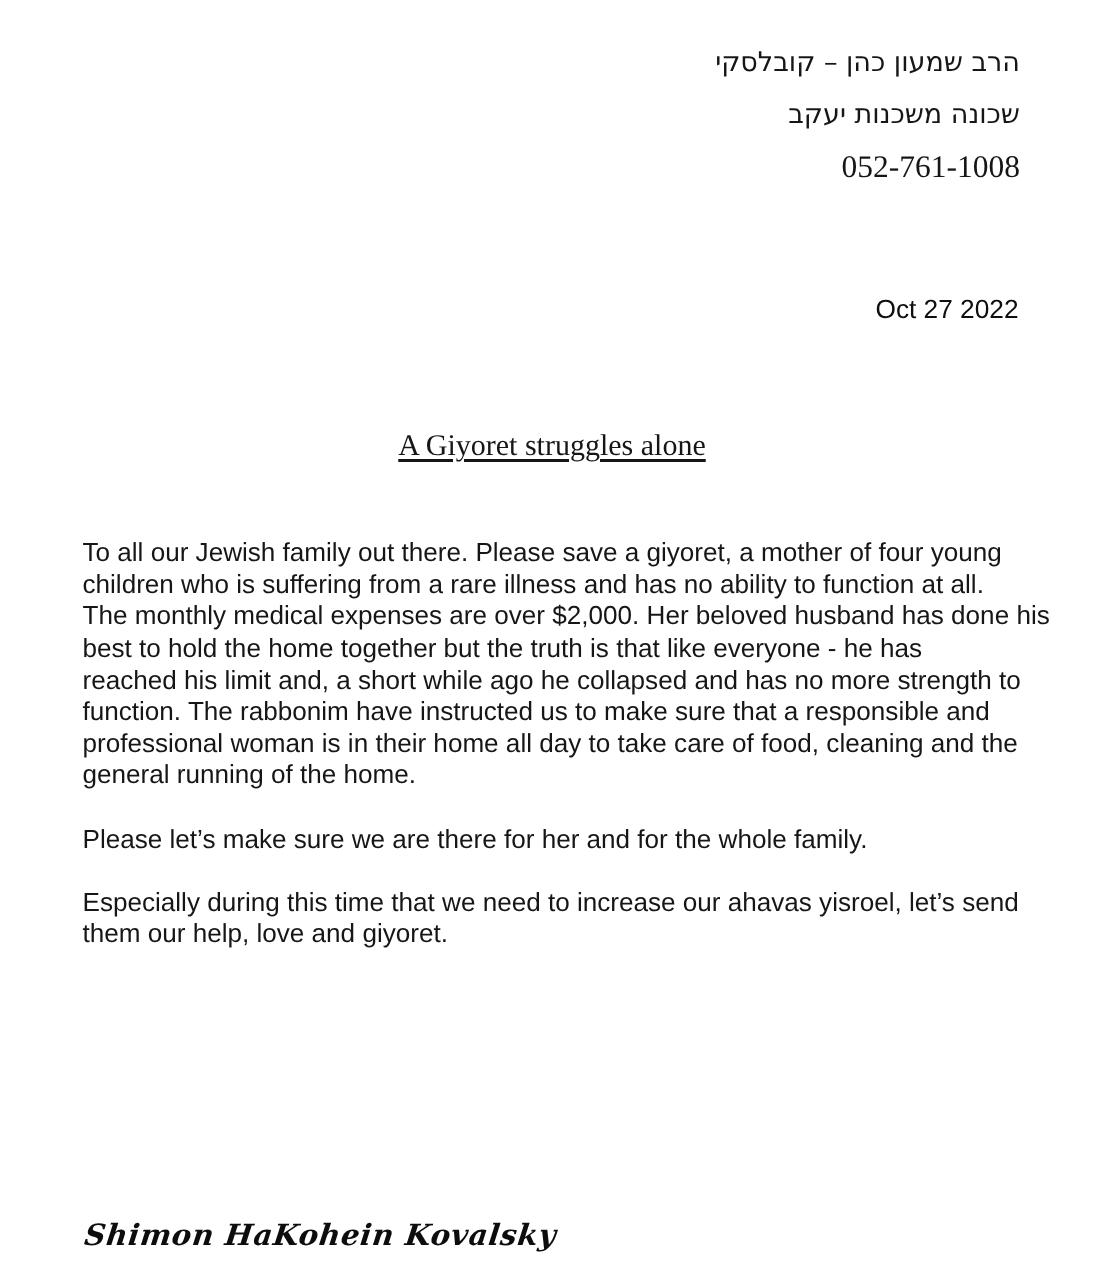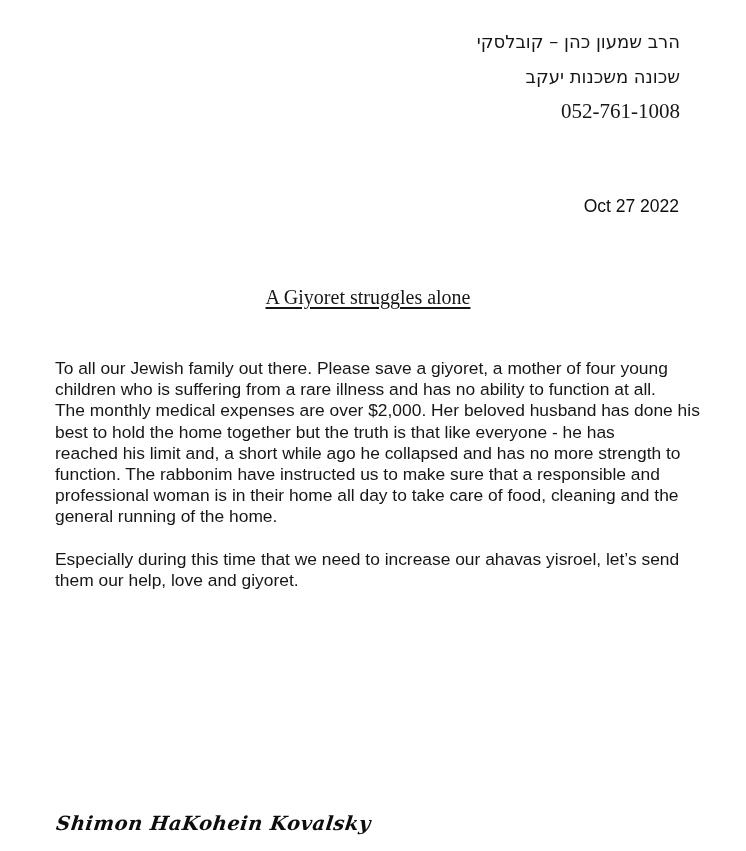--- a/index.html
+++ b/index.html
@@ -116,20 +116,21 @@
 
   <div class="letter-body">
     <p>To all our Jewish family out there. Please save a giyoret, a mother of four young
 children who is suffering from a rare illness and has no ability to function at all.
 The monthly medical expenses are over $2,000. Her beloved husband has done his
 best to hold the home together but the truth is that like everyone - he has
 reached his limit and, a short while ago he collapsed and has no more strength to
 function. The rabbonim have instructed us to make sure that a responsible and
 professional woman is in their home all day to take care of food, cleaning and the
 general running of the home.</p>
+    <p>Please let’s make sure we are there for her and for the whole family.</p>
     <p>Especially during this time that we need to increase our ahavas yisroel, let’s send
 them our help, love and giyoret.</p>
   </div>
 
 
   <div class="signature-line">Shimon HaKohein Kovalsky</div>
 
 </div>
 
 </body></html>

